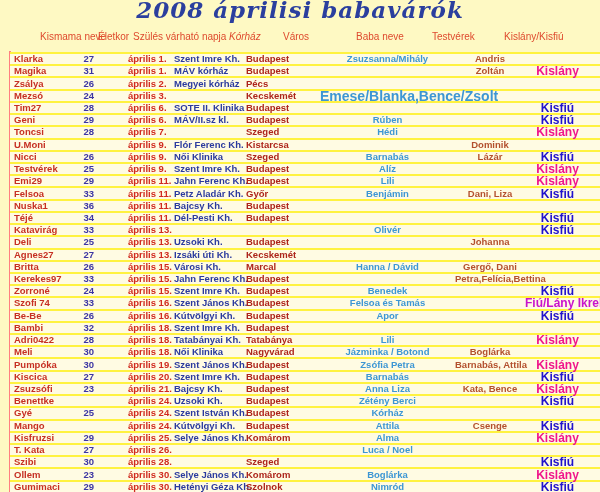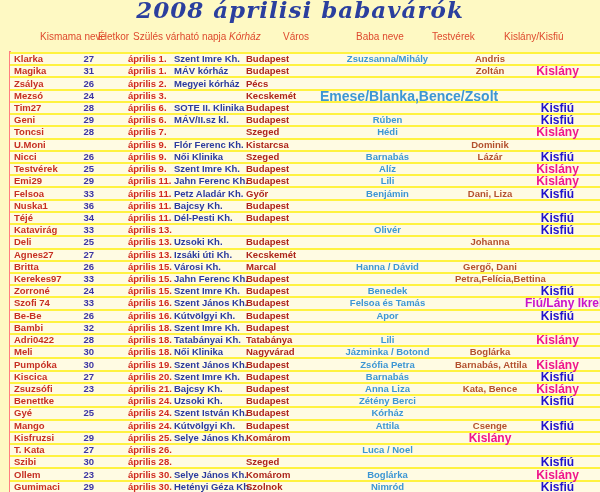--- a/index.html
+++ b/index.html
@@ -385,20 +385,21 @@
         <span class="c-baby">Attila</span>
         <span class="c-sib">Csenge</span>
         <span class="c-gender g-boy">Kisfiú</span>
       </div>
       <div class="row">
         <span class="c-name">Kisfruzsi</span>
         <span class="c-age">29</span>
         <span class="c-date">április 25.</span>
         <span class="c-hosp">Selye János Kh.</span>
         <span class="c-city">Komárom</span>
+        <span class="c-baby">Alma</span>
         <span class="c-sib"></span>
         <span class="c-gender g-girl">Kislány</span>
       </div>
       <div class="row">
         <span class="c-name">T. Kata</span>
         <span class="c-age">27</span>
         <span class="c-date">április 26.</span>
         <span class="c-hosp"></span>
         <span class="c-city"></span>
         <span class="c-baby">Luca / Noel</span>

